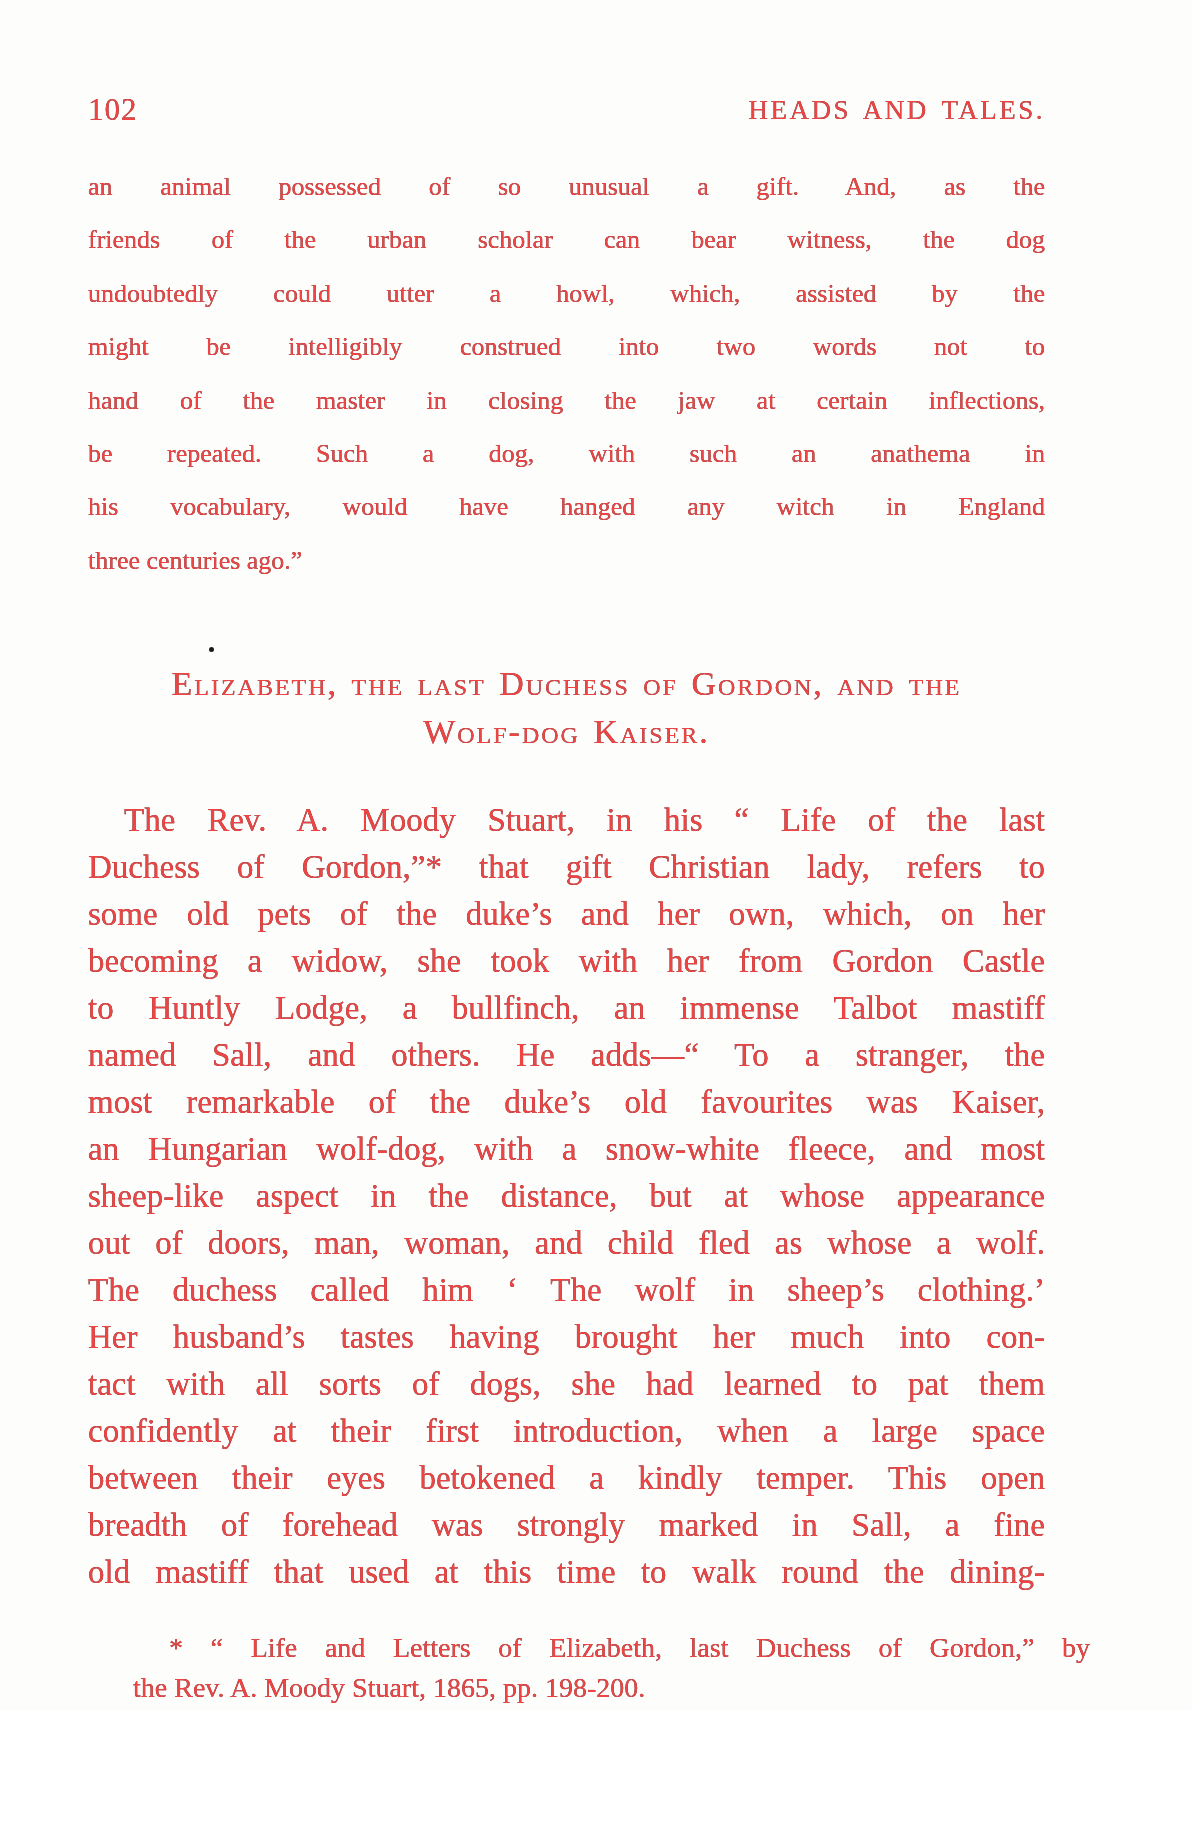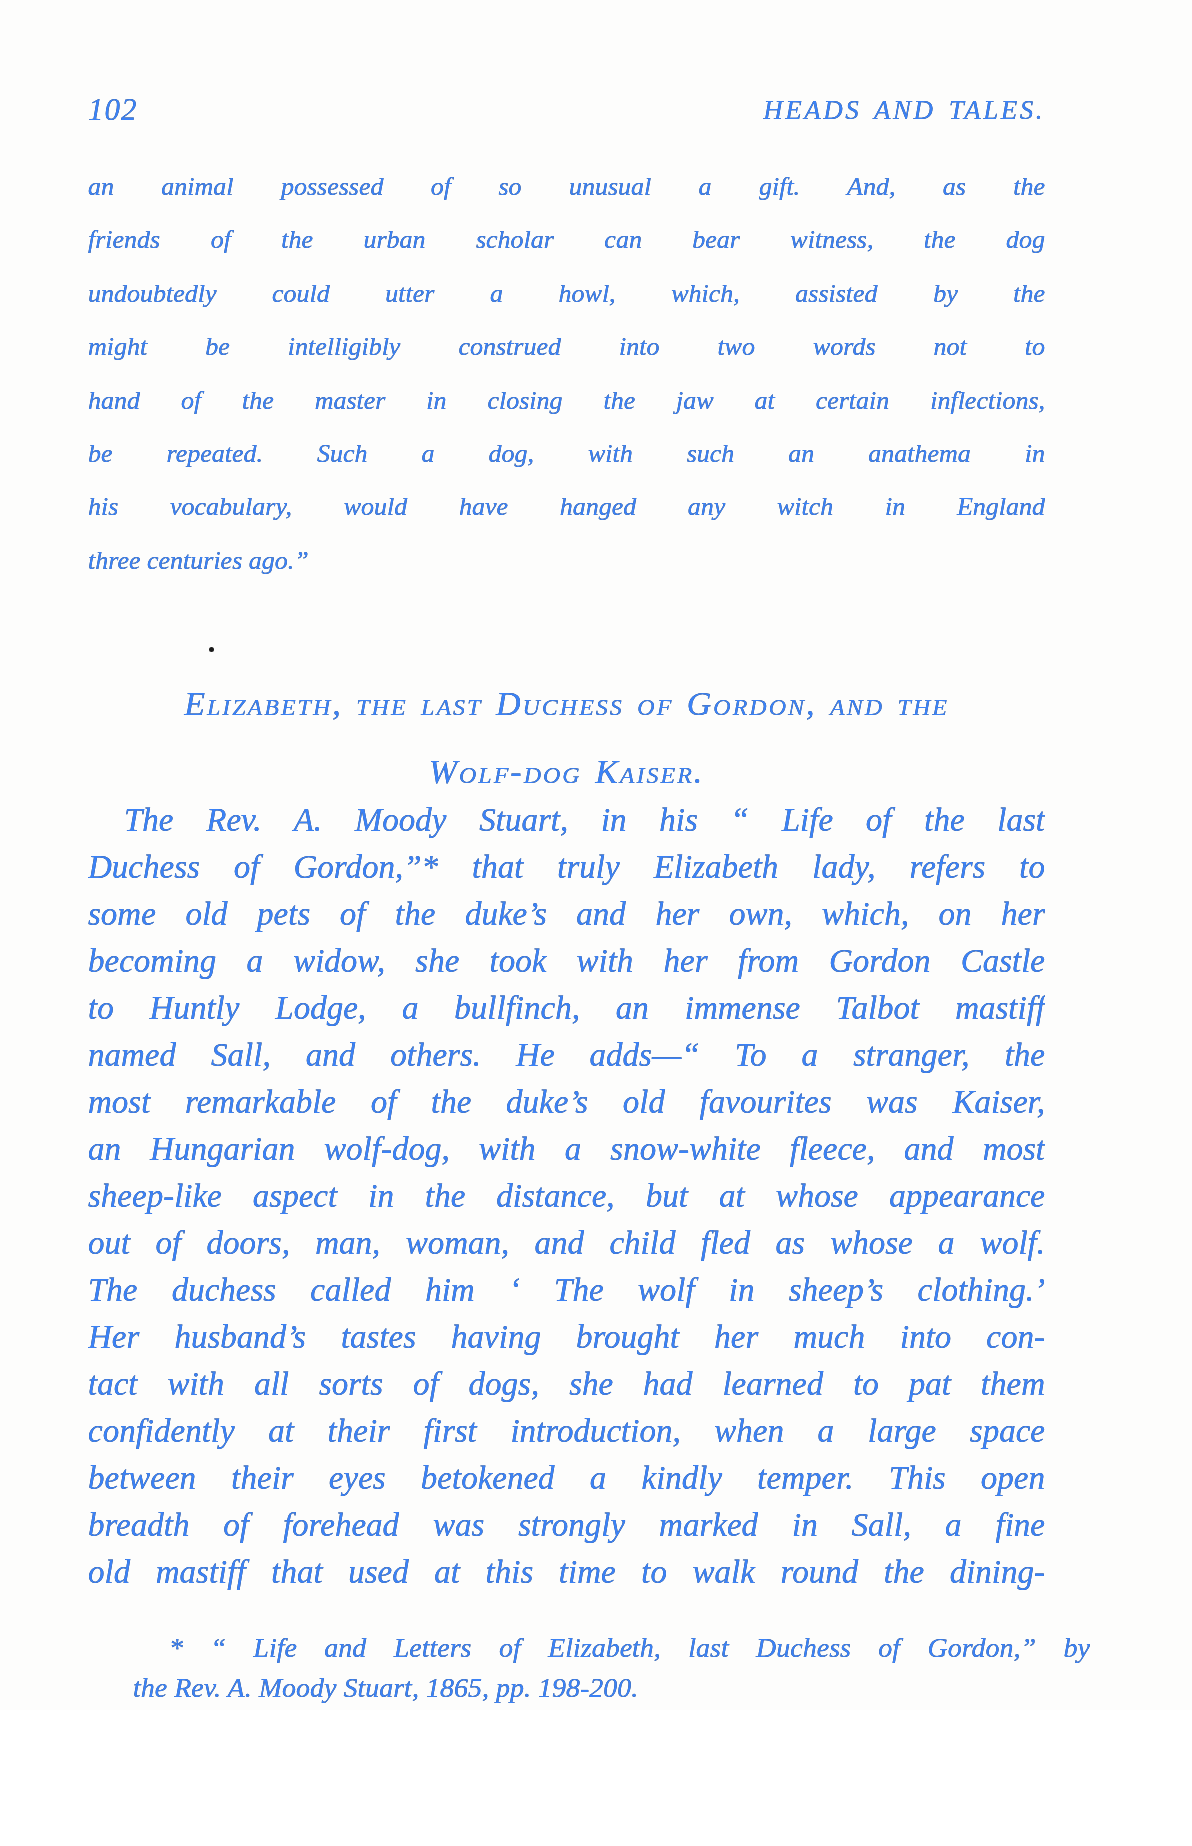--- a/index.html
+++ b/index.html
@@ -7,22 +7,21 @@
     padding: 0;
     background: #ffffff;
   }
   .page {
     position: relative;
     width: 1192px;
     height: 1710px;
     background: #fdfdfc;
     overflow: hidden;
     font-family: "Liberation Serif", serif;
-    color: #3b82f6;
-    font-style: italic;
+    color: #ef4444;
   }
   .ink {
     text-shadow: 0 0 0.45px rgba(10,10,10,0.85);
   }
   
   .running-header {
     position: absolute;
     left: 88px;
     top: 92px;
     width: 957px;
@@ -83,21 +82,20 @@
   .sec-heading {
     top: 660px;
     text-align: center;
   }
   .sh-line {
     font-variant: small-caps;
     font-size: 34px;
     line-height: 48px;
     letter-spacing: 2px;
     word-spacing: 3px;
-    margin-top: 20px;
   }
   
   .footnote { top: 1628px; margin-left: 45px; }
   .footnote .tline {
     height: 40px;
     line-height: 40px;
     font-size: 28px;
   }
   
   .ink-dot {
@@ -133,21 +131,21 @@
 
   <div class="ink-dot"></div>
 
   <div class="textblock sec-heading">
     <div class="sh-line">Elizabeth, the last Duchess of Gordon, and the</div>
     <div class="sh-line">Wolf-dog Kaiser.</div>
   </div>
 
   <div class="textblock para2">
     <div class="tline indent">The Rev. A. Moody Stuart, in his “ Life of the last</div>
-    <div class="tline">Duchess of Gordon,”* that truly Elizabeth lady, refers to</div>
+    <div class="tline">Duchess of Gordon,”* that gift Christian lady, refers to</div>
     <div class="tline">some old pets of the duke’s and her own, which, on her</div>
     <div class="tline">becoming a widow, she took with her from Gordon Castle</div>
     <div class="tline">to Huntly Lodge, a bullfinch, an immense Talbot mastiff</div>
     <div class="tline">named Sall, and others.  He adds—“ To a stranger, the</div>
     <div class="tline">most remarkable of the duke’s old favourites was Kaiser,</div>
     <div class="tline">an Hungarian wolf-dog, with a snow-white fleece, and most</div>
     <div class="tline">sheep-like aspect in the distance, but at whose appearance</div>
     <div class="tline">out of doors, man, woman, and child fled as whose a wolf.</div>
     <div class="tline">The duchess called him ‘ The wolf in sheep’s clothing.’</div>
     <div class="tline">Her husband’s tastes having brought her much into con-</div>

